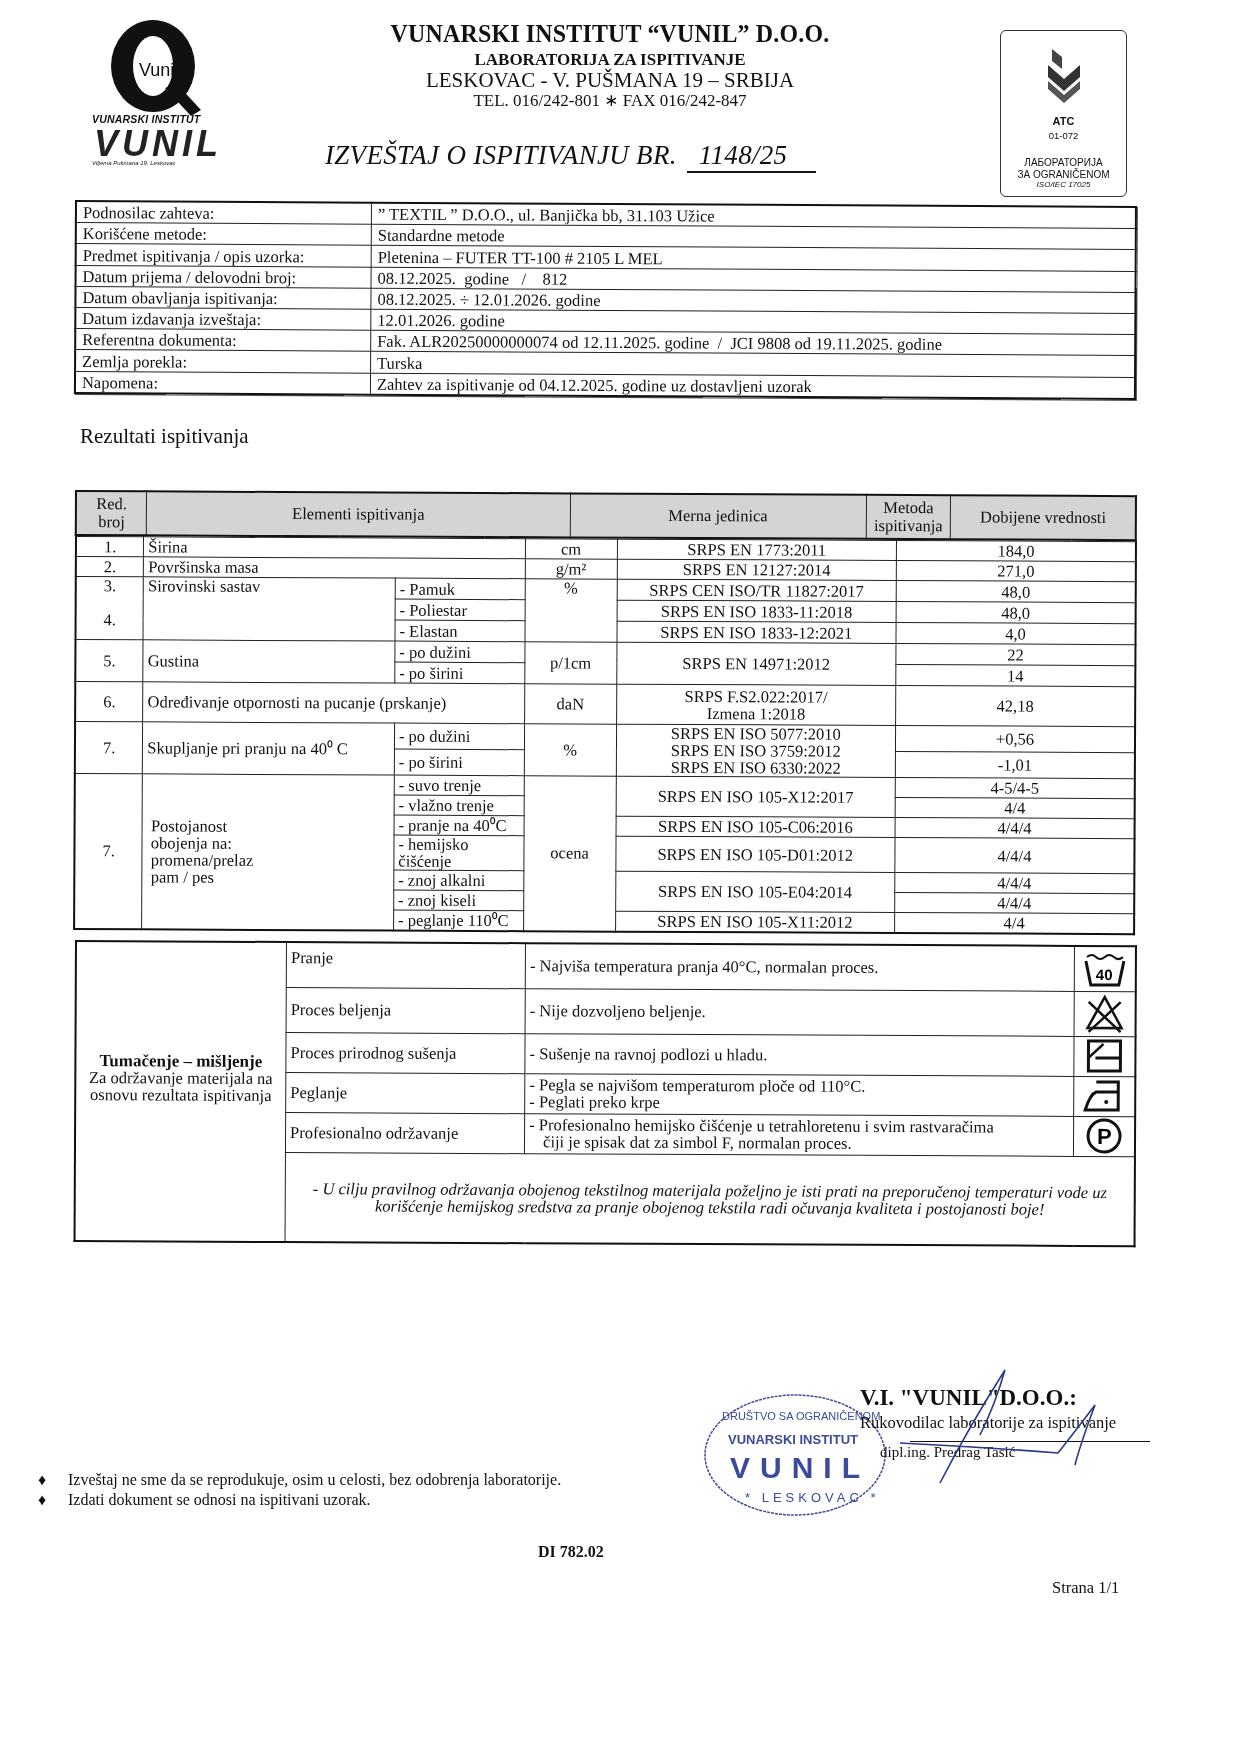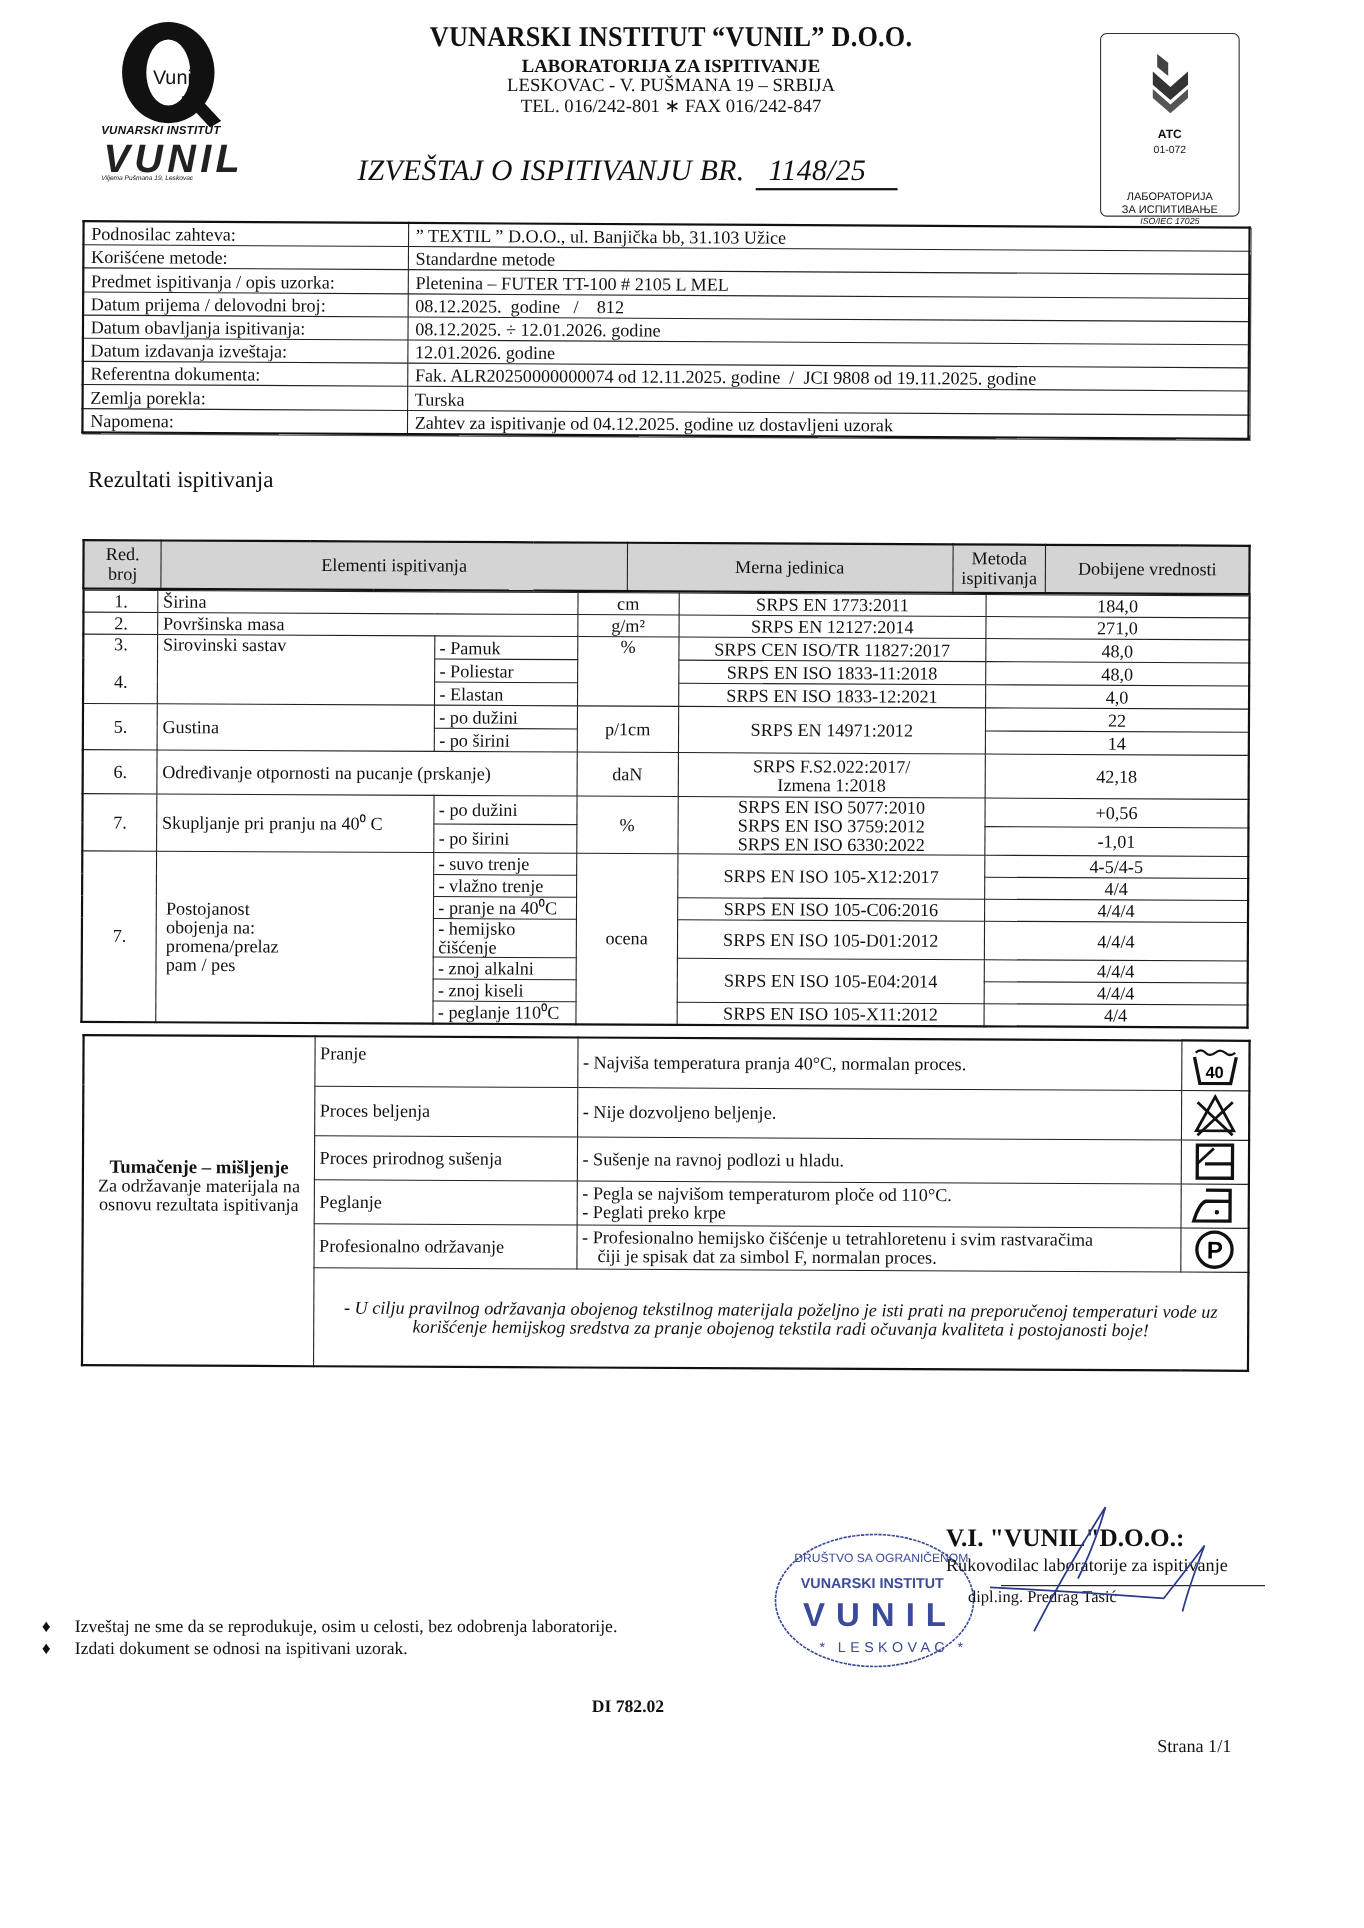--- a/index.html
+++ b/index.html
@@ -6,28 +6,28 @@
   body{width:1240px;height:1753px;position:relative;overflow:hidden;font-family:"Liberation Serif",serif;color:#111;}
   .abs{position:absolute;}
   
   .logo-q{left:95px;top:18px;width:120px;height:100px;}
   .logo-sub{left:92px;top:113px;width:130px;font-family:"Liberation Sans",sans-serif;font-style:italic;font-weight:bold;font-size:10.5px;letter-spacing:.2px;}
   .logo-big{left:92px;top:126px;width:130px;height:34px;}
   .logo-addr{left:92px;top:160px;font-family:"Liberation Sans",sans-serif;font-style:italic;font-size:6px;}
   .hdr{left:330px;top:20px;width:560px;text-align:center;line-height:1.1;}
   .hdr .t1{font-size:26px;font-weight:bold;letter-spacing:.2px;transform:scaleX(.92);}
   .hdr .t2{font-size:17px;font-weight:bold;margin-top:2px;}
-  .hdr .t3{font-size:17px;}
+  .hdr .t3{font-size:21px;}
   .hdr .t4{font-size:17px;}
   .report-title{left:325px;top:140px;font-size:27px;font-style:italic;font-weight:normal;letter-spacing:.3px;}
   .report-no{display:inline-block;border-bottom:2px solid #111;min-width:105px;padding:0 12px;margin-left:10px;}
   .atc{left:1000px;top:30px;width:125px;height:165px;border:1px solid #333;border-radius:6px;text-align:center;font-family:"Liberation Sans",sans-serif;}
   .atc .a1{font-weight:bold;font-size:11px;margin-top:6px;}
   .atc .a2{font-size:9.5px;margin-top:3px;}
-  .atc .a3{font-size:10px;margin-top:32px;line-height:1.15;}
+  .atc .a3{font-size:10px;margin-top:16px;line-height:1.15;}
   .atc .a4{font-size:8px;font-style:italic;}
   
   table{border-collapse:collapse;}
   .info{left:75px;top:200px;width:1062px;transform:rotate(.32deg);transform-origin:left top;border:2px solid #111;box-shadow:1px 1px 0 #555;}
   .info td{border:1px solid #222;height:20.2px;padding:0 6px;font-size:16.5px;line-height:18px;vertical-align:bottom;white-space:nowrap;}
   .info td.lbl{width:282px;}
   .section-title{left:80px;top:424px;font-size:21px;}
   
   .res{left:75px;top:490px;width:1062px;transform:rotate(.28deg);transform-origin:left top;border:2px solid #111;}
   .res td{border:1px solid #222;font-size:16.5px;line-height:17px;padding:0 4px;}
@@ -80,21 +80,21 @@
 </div>
 
 <div class="abs atc">
   <svg width="40" height="58" viewBox="0 0 40 58" style="margin-top:16px">
     <path d="M8 2 L18 10 L18 22 L8 14 Z" fill="#444"></path>
     <path d="M4 18 L20 32 L36 18 L36 30 L20 44 L4 30 Z" fill="#333"></path>
     <path d="M4 34 L20 48 L36 34 L36 42 L20 56 L4 42 Z" fill="#555"></path>
   </svg>
   <div class="a1">ATC</div>
   <div class="a2">01-072</div>
-  <div class="a3"><span>ЛАБОРАТОРИЈА</span><br><span>ЗА ИСПИТИВАЊЕ</span></div>
+  <div class="a3"><span>ЛАБОРАТОРИЈА</span><br><span>ЗА OGRANIČENOM</span></div>
   <div class="a4">ISO/IEC 17025</div>
 </div>
 
 <table class="abs info">
   <tbody>
       <tr>
         <td class="lbl">Podnosilac zahteva:</td>
         <td>” TEXTIL ” D.O.O., ul. Banjička bb, 31.103 Užice</td>
       </tr>
   <tr>

